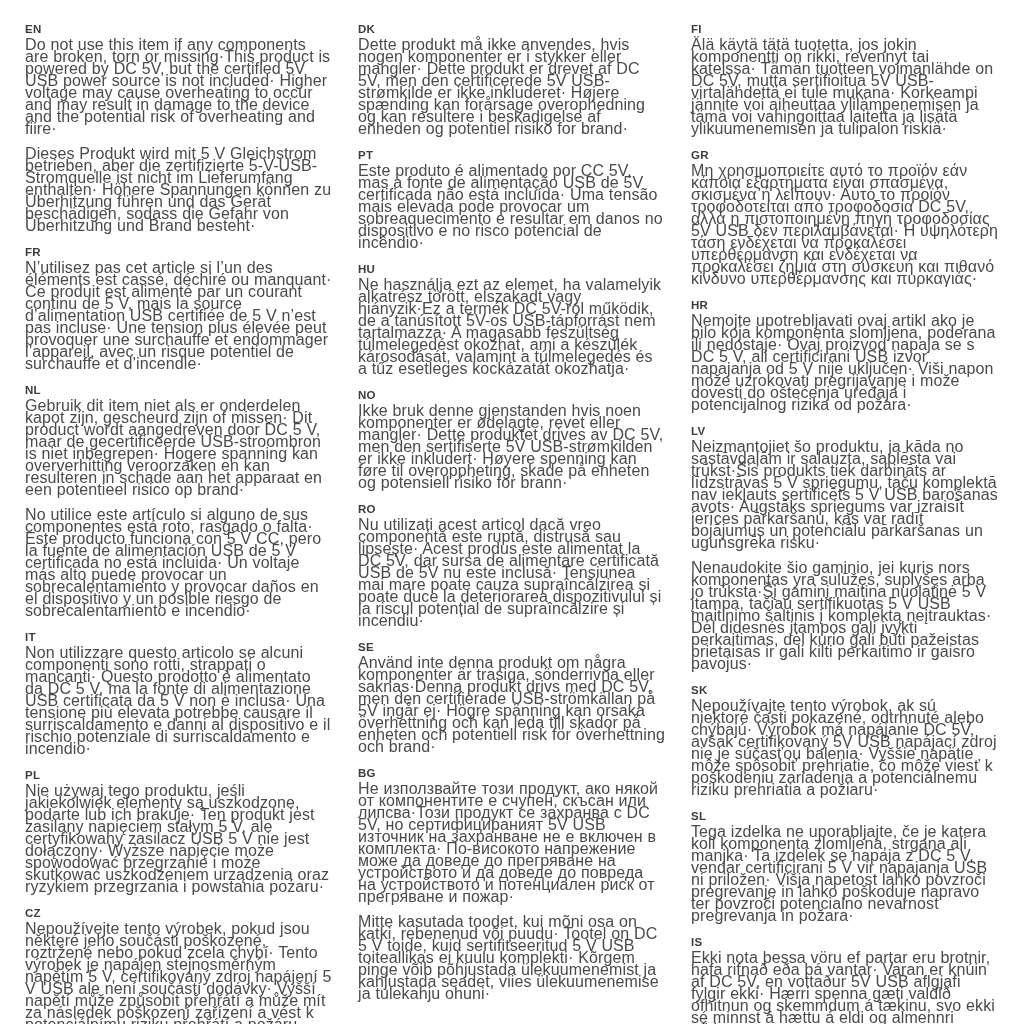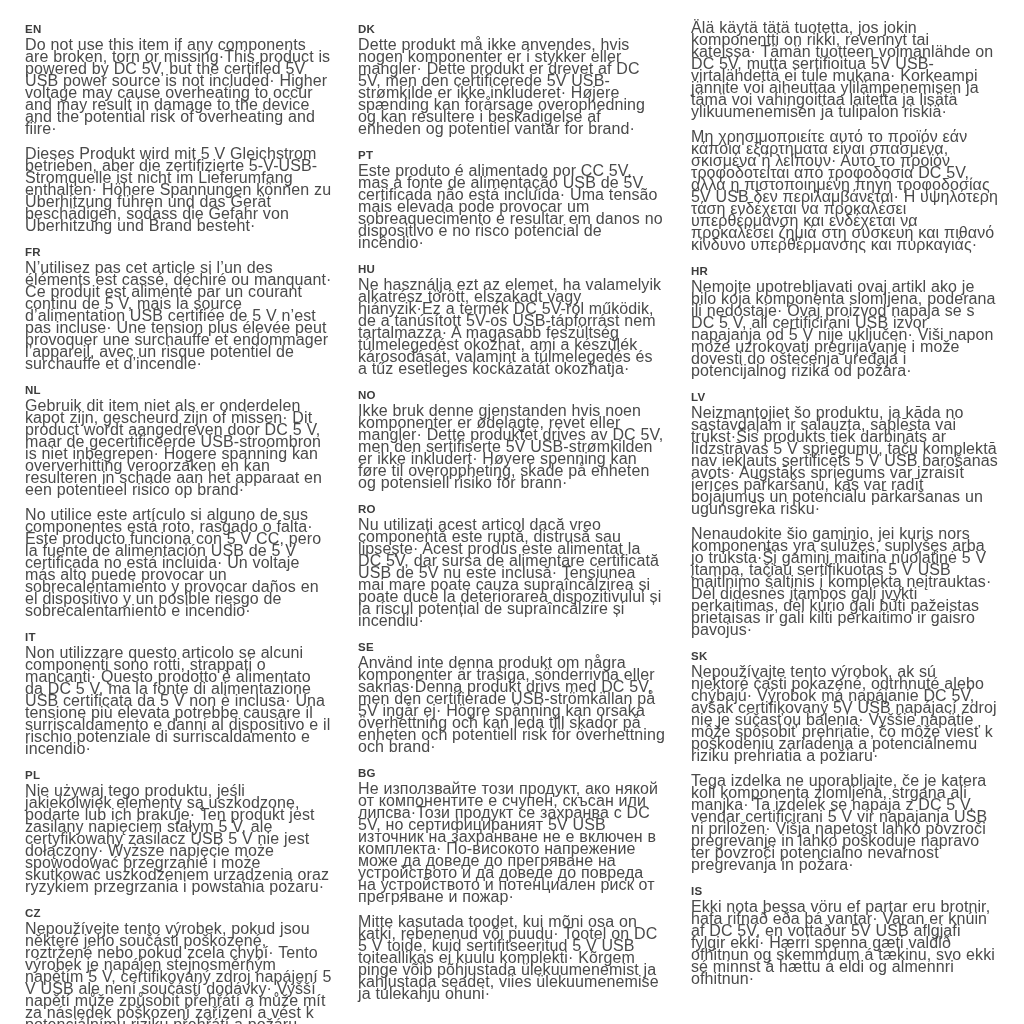--- a/index.html
+++ b/index.html
@@ -77,21 +77,21 @@
         <div class="text">Nie używaj tego produktu, jeśli jakiekolwiek elementy są uszkodzone, podarte lub ich brakuje· Ten produkt jest zasilany napięciem stałym 5 V, ale certyfikowany zasilacz USB 5 V nie jest dołączony· Wyższe napięcie może spowodować przegrzanie i może skutkować uszkodzeniem urządzenia oraz ryzykiem przegrzania i powstania pożaru·</div>
       </div>
       <div class="section">
         <div class="lang">CZ</div>
         <div class="text">Nepoužívejte tento výrobek, pokud jsou některé jeho součásti poškozené, roztržené nebo pokud zcela chybí· Tento výrobek je napájen stejnosměrným napětím 5 V, certifikovaný zdroj napájení 5 V USB ale není součástí dodávky· Vyšší napětí může způsobit přehřátí a může mít za následek poškození zařízení a vést k potenciálnímu riziku přehřátí a požáru·</div>
       </div>
     </div>
   <div class="column">
       <div class="section">
         <div class="lang">DK</div>
-        <div class="text">Dette produkt må ikke anvendes, hvis nogen komponenter er i stykker eller mangler· Dette produkt er drevet af DC 5V, men den certificerede 5V USB-strømkilde er ikke inkluderet· Højere spænding kan forårsage overophedning og kan resultere i beskadigelse af enheden og potentiel vantar for brand·</div>
+        <div class="text">Dette produkt må ikke anvendes, hvis nogen komponenter er i stykker eller mangler· Dette produkt er drevet af DC 5V, men den certificerede 5V USB-strømkilde er ikke inkluderet· Højere spænding kan forårsage overophedning og kan resultere i beskadigelse af enheden og potentiel risiko for brand·</div>
       </div>
       <div class="section">
         <div class="lang">PT</div>
         <div class="text">Este produto é alimentado por CC 5V, mas a fonte de alimentação USB de 5V certificada não está incluída· Uma tensão mais elevada pode provocar um sobreaquecimento e resultar em danos no dispositivo e no risco potencial de incêndio·</div>
       </div>
       <div class="section">
         <div class="lang">HU</div>
         <div class="text">Ne használja ezt az elemet, ha valamelyik alkatrész törött, elszakadt vagy hiányzik·Ez a termék DC 5V-ról működik, de a tanúsított 5V-os USB-tápforrást nem tartalmazza· A magasabb feszültség túlmelegedést okozhat, ami a készülék károsodását, valamint a túlmelegedés és a tűz esetleges kockázatát okozhatja·</div>
       </div>
       <div class="section">
@@ -109,41 +109,44 @@
       <div class="section">
         <div class="lang">BG</div>
         <div class="text">Не използвайте този продукт, ако някой от компонентите е счупен, скъсан или липсва·Този продукт се захранва с DC 5V, но сертифицираният 5V USB източник на захранване не е включен в комплекта· По-високото напрежение може да доведе до прегряване на устройството и да доведе до повреда на устройството и потенциален риск от прегряване и пожар·</div>
       </div>
       <div class="section">
         <div class="text">Mitte kasutada toodet, kui mõni osa on katki, rebenenud või puudu· Tootel on DC 5 V toide, kuid sertifitseeritud 5 V USB toiteallikas ei kuulu komplekti· Kõrgem pinge võib põhjustada ülekuumenemist ja kahjustada seadet, viies ülekuumenemise ja tulekahju ohuni·</div>
       </div>
     </div>
   <div class="column">
       <div class="section">
+        <div class="lang">FI</div>
         <div class="text">Älä käytä tätä tuotetta, jos jokin komponentti on rikki, revennyt tai kateissa· Tämän tuotteen voimanlähde on DC 5V, mutta sertifioitua 5V USB-virtalähdettä ei tule mukana· Korkeampi jännite voi aiheuttaa ylilämpenemisen ja tämä voi vahingoittaa laitetta ja lisätä ylikuumenemisen ja tulipalon riskiä·</div>
       </div>
       <div class="section">
+        <div class="lang">GR</div>
         <div class="text">Μη χρησιμοποιείτε αυτό το προϊόν εάν κάποια εξαρτήματα είναι σπασμένα, σκισμένα ή λείπουν· Αυτό το προϊόν τροφοδοτείται από τροφοδοσία DC 5V, αλλά η πιστοποιημένη πηγή τροφοδοσίας 5V USB δεν περιλαμβάνεται· Η υψηλότερη τάση ενδέχεται να προκαλέσει υπερθέρμανση και ενδέχεται να προκαλέσει ζημιά στη συσκευή και πιθανό κίνδυνο υπερθέρμανσης και πυρκαγιάς·</div>
       </div>
       <div class="section">
         <div class="lang">HR</div>
         <div class="text">Nemojte upotrebljavati ovaj artikl ako je bilo koja komponenta slomljena, poderana ili nedostaje· Ovaj proizvod napaja se s DC 5 V, ali certificirani USB izvor napajanja od 5 V nije uključen· Viši napon može uzrokovati pregrijavanje i može dovesti do oštećenja uređaja i potencijalnog rizika od požara·</div>
       </div>
       <div class="section">
         <div class="lang">LV</div>
         <div class="text">Neizmantojiet šo produktu, ja kāda no sastāvdaļām ir salauzta, saplēsta vai trūkst·Šis produkts tiek darbināts ar līdzstrāvas 5 V spriegumu, taču komplektā nav iekļauts sertificēts 5 V USB barošanas avots· Augstāks spriegums var izraisīt ierīces pārkaršanu, kas var radīt bojājumus un potenciālu pārkaršanas un ugunsgrēka risku·</div>
       </div>
       <div class="section">
         <div class="text">Nenaudokite šio gaminio, jei kuris nors komponentas yra sulūžęs, suplyšęs arba jo trūksta·Šį gaminį maitina nuolatinė 5 V įtampa, tačiau sertifikuotas 5 V USB maitinimo šaltinis į komplektą neįtrauktas· Dėl didesnės įtampos gali įvykti perkaitimas, dėl kurio gali būti pažeistas prietaisas ir gali kilti perkaitimo ir gaisro pavojus·</div>
       </div>
       <div class="section">
         <div class="lang">SK</div>
         <div class="text">Nepoužívajte tento výrobok, ak sú niektoré časti pokazené, odtrhnuté alebo chýbajú· Výrobok má napájanie DC 5V, avšak certifikovaný 5V USB napájací zdroj nie je súčasťou balenia· Vyššie napätie môže spôsobiť prehriatie, čo môže viesť k poškodeniu zariadenia a potenciálnemu riziku prehriatia a požiaru·</div>
       </div>
       <div class="section">
+        <div class="lang">SL</div>
         <div class="text">Tega izdelka ne uporabljajte, če je katera koli komponenta zlomljena, strgana ali manjka· Ta izdelek se napaja z DC 5 V, vendar certificirani 5 V vir napajanja USB ni priložen· Višja napetost lahko povzroči pregrevanje in lahko poškoduje napravo ter povzroči potencialno nevarnost pregrevanja in požara·</div>
       </div>
       <div class="section">
         <div class="lang">IS</div>
         <div class="text">Ekki nota þessa vöru ef partar eru brotnir, hafa rifnað eða þá vantar· Varan er knúin af DC 5V, en vottaður 5V USB aflgjafi fylgir ekki· Hærri spenna gæti valdið ofhitnun og skemmdum á tækinu, svo ekki sé minnst á hættu á eldi og almennri ofhitnun·</div>
       </div>
     </div>
 </div>
 
 </body></html>

